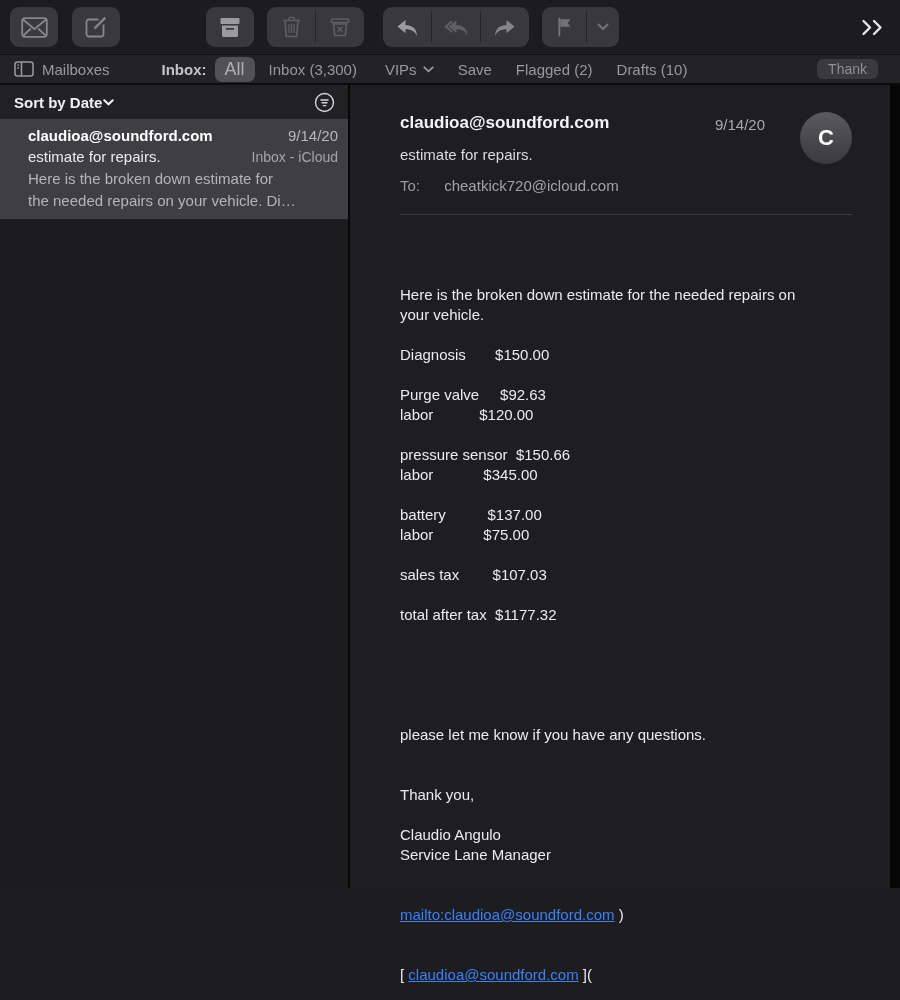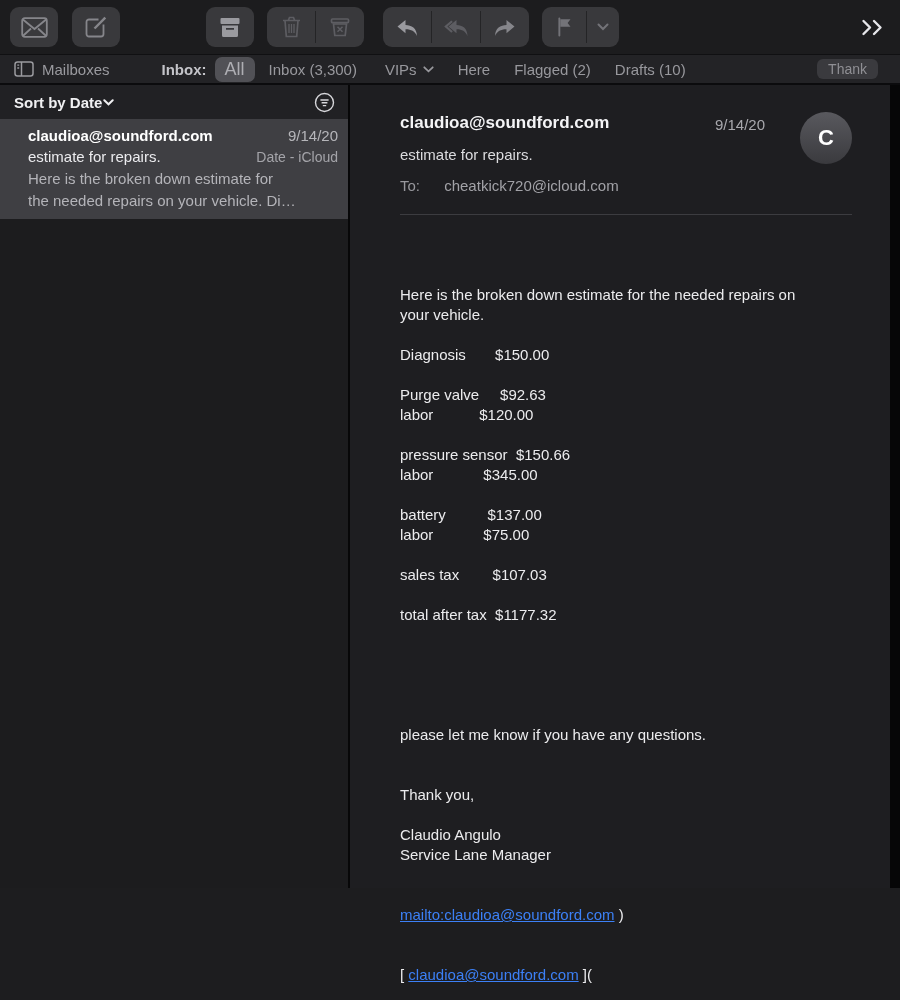--- a/index.html
+++ b/index.html
@@ -193,21 +193,21 @@
     <button class="allpill">All</button>
     <button class="fitem first">Inbox (3,300)</button>
     <button class="fitem" style="margin-left:28px;">
       <span>VIPs</span>
       <span class="icw">
         <svg width="11" height="7" viewBox="0 0 11 7" fill="none" stroke="currentColor" stroke-width="1.8" stroke-linecap="round">
           <path d="M1.3 1.3 L5.5 5.3 L9.7 1.3"></path>
         </svg>
       </span>
     </button>
-    <button class="fitem">Here</button>
+    <button class="fitem">Save</button>
     <button class="fitem">Flagged (2)</button>
     <button class="fitem">Drafts (10)</button>
     <button class="savepill">Thank</button>
   </div>
 
   <div class="content">
 
     <div class="sidebar">
       <div class="sortrow">
         <button class="sortlabel">
@@ -228,21 +228,21 @@
         </button>
       </div>
 
       <div class="msgitem">
         <div class="msg-r1">
           <span class="msg-sender">claudioa@soundford.com</span>
           <span class="msg-date">9/14/20</span>
         </div>
         <div class="msg-r2">
           <span class="msg-subj">estimate for repairs.</span>
-          <span class="msg-mbox">Date - iCloud</span>
+          <span class="msg-mbox">Inbox - iCloud</span>
         </div>
         <div class="msg-prev">
           <div>Here is the broken down estimate for</div>
           <div>the needed repairs on your vehicle. Di…</div>
         </div>
       </div>
     </div>
 
     <div class="vdivider"></div>
 

